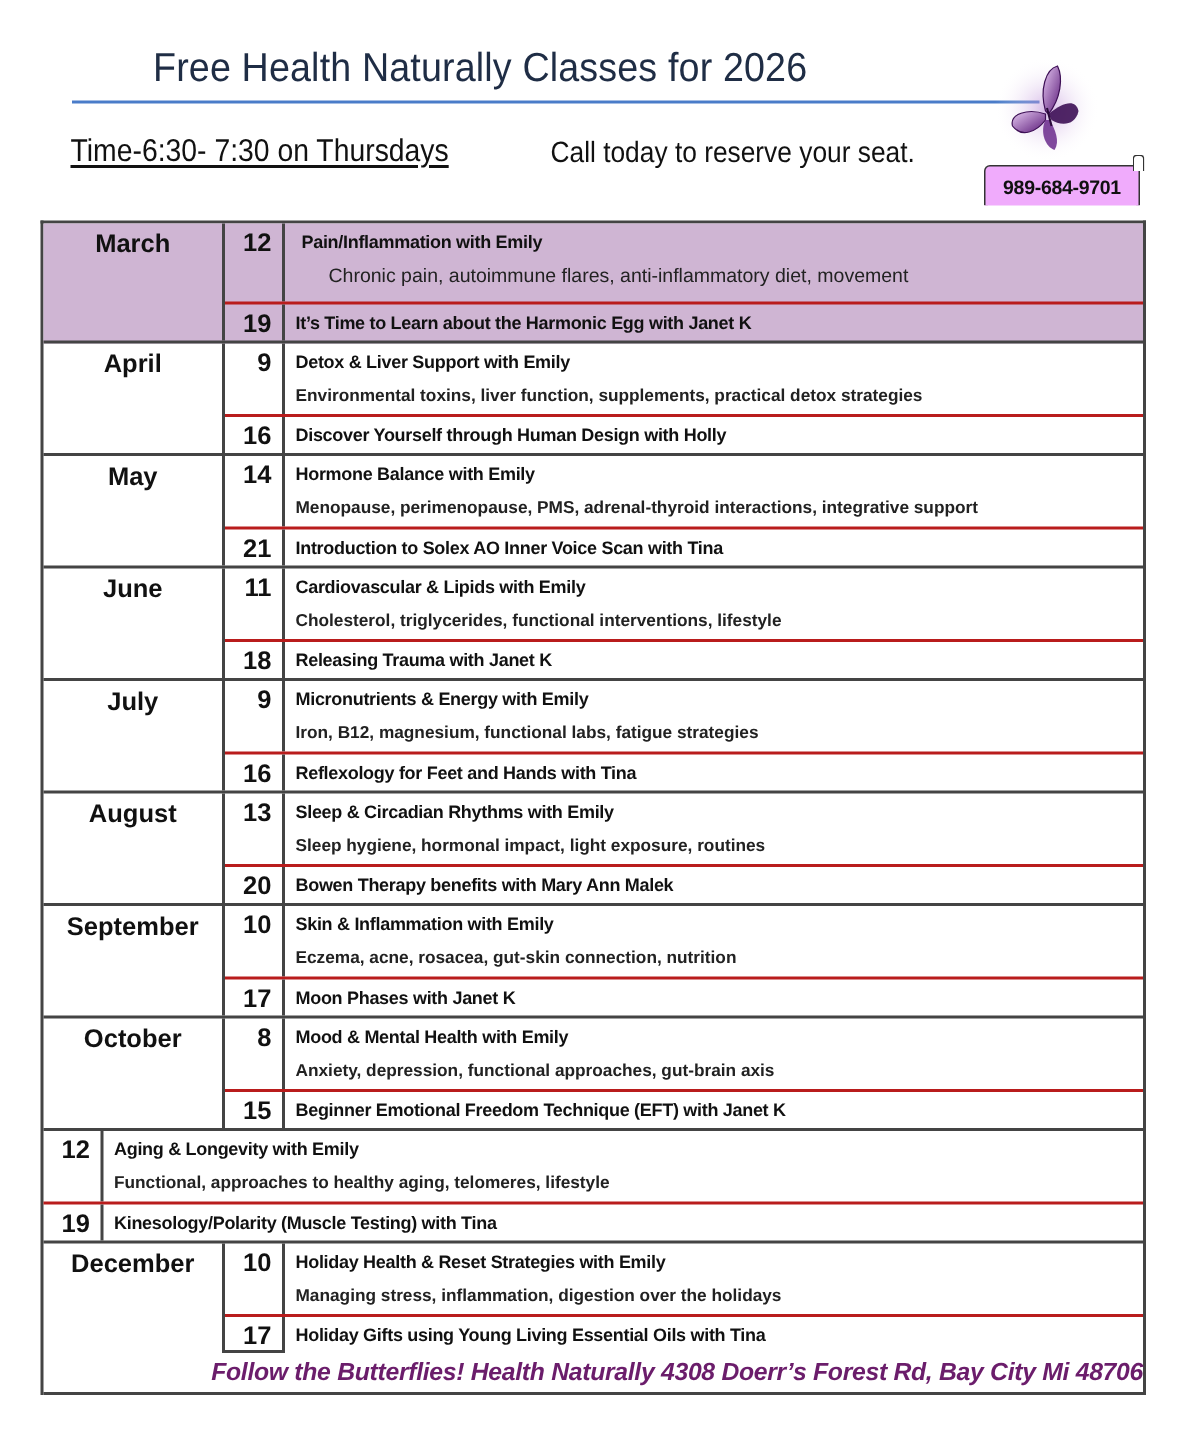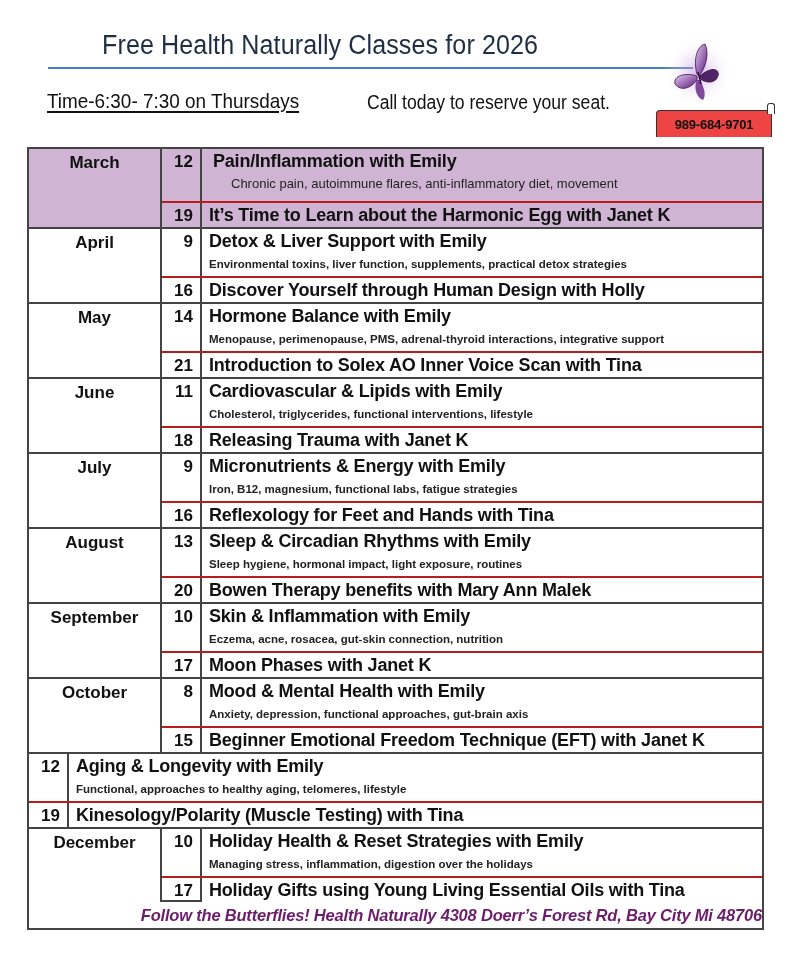--- a/index.html
+++ b/index.html
@@ -23,50 +23,50 @@
   .time-line {
     position: absolute; left: 47px; top: 89px; font-size: 21px;
     text-decoration: underline; text-underline-offset: 3px; color: #111;
     transform: scaleX(0.9); transform-origin: left top; white-space: nowrap;
   }
   .call-line {
     position: absolute; left: 367px; top: 91px; font-size: 19.5px; color: #111;
     transform: scaleX(0.9); transform-origin: left top; white-space: nowrap;
   }
   .phone-box {
-    position: absolute; left: 656px; top: 110px; width: 116px; height: 27px;
+    position: absolute; left: 656px; top: 110px; width: 104px; height: 27px;
     border: 1.5px solid #333; border-bottom: none; border-radius: 4px 4px 0 0;
-    background: #ef4444;
+    background: #f0abfc;
     display: flex; align-items: center; justify-content: center;
   }
   .phone-box::after {
     content: ""; position: absolute; right: -4px; top: -8px; width: 6px; height: 10px;
     border: 1.5px solid #333; border-bottom: none; border-radius: 3px 3px 0 0; background:#fff;
   }
   .phone-text { font-size: 13px; font-weight: bold; color: #111; letter-spacing: -0.2px; }
 
   .schedule {
     position: absolute; left: 27px; top: 147px; width: 737px;
     border-top: 2px solid #444; border-left: 2px solid #444; border-right: 2px solid #444;
   }
   .month-block { display: flex; border-bottom: 2px solid #444; position: relative; }
   .month-block.highlight { background: #cfb5d3; }
   .month-name {
-    width: 133px; border-right: 2px solid #444;
+    width: 121px; border-right: 2px solid #444;
     font-weight: bold; font-size: 17px; text-align: center; padding-top: 4px;
   }
   .sessions { flex: 1; display: flex; flex-direction: column; }
   .session { display: flex; }
   .session + .session { border-top: 2px solid #b91c1c; }
   .session .day {
     width: 40px; border-right: 2px solid #444; text-align: right;
     font-weight: bold; font-size: 17px; padding-right: 7px; padding-top: 3px;
   }
   .session .content { flex: 1; padding-left: 7px; }
-  .session .class-title { font-weight: bold; font-size: 18px; line-height: 24px; white-space: nowrap; letter-spacing: -0.2px; }
+  .session .class-title { font-weight: bold; font-size: 12px; line-height: 24px; white-space: nowrap; letter-spacing: -0.2px; }
   .session .class-desc { font-size: 11.5px; font-weight: bold; line-height: 22px; color: #222; white-space: nowrap; }
   .session.first { height: 47px; }
   .session.second { height: 26px; }
   .highlight .session.first { height: 52px; }
   .highlight .session .class-desc { font-size: 13px; font-weight: normal; margin-left: 22px; }
   .highlight .session.first .class-title { padding-left: 4px; }
 
   .last-block { border-bottom: none; }
   .last-block .session.second .day { border: 2px solid #444; border-top: none; margin-left: -2px; width: 42px; }
 

